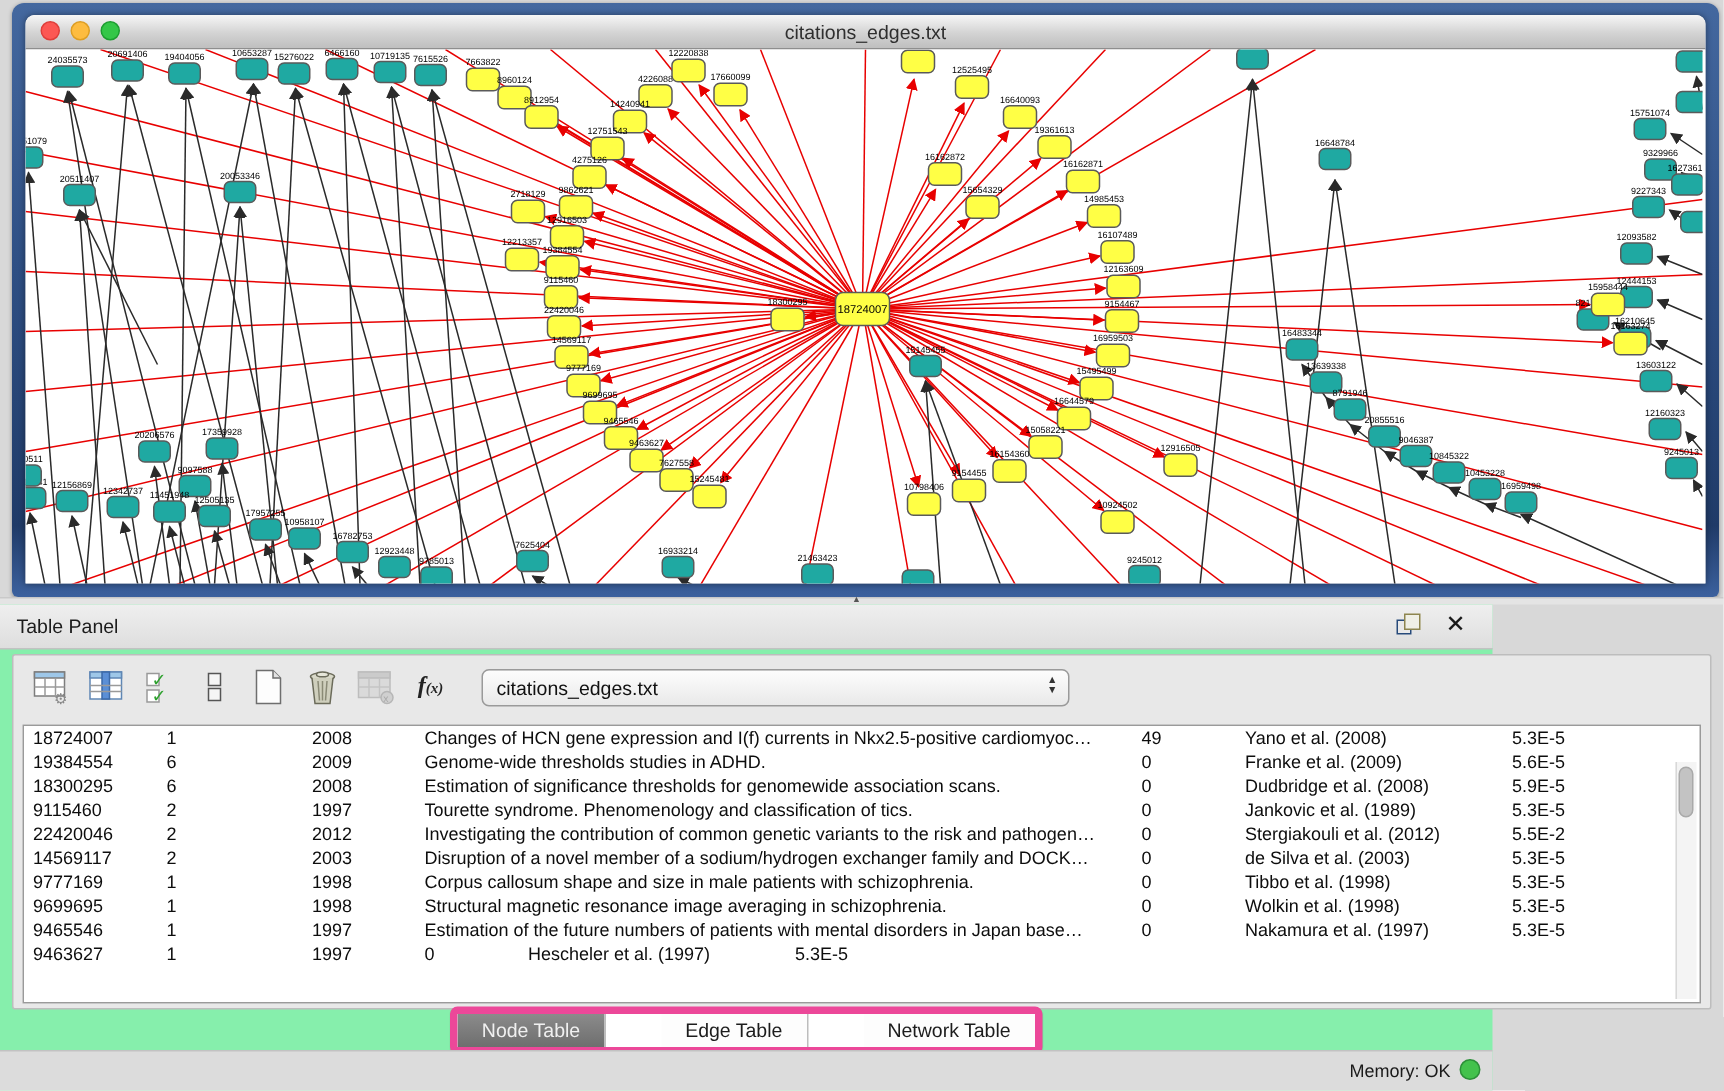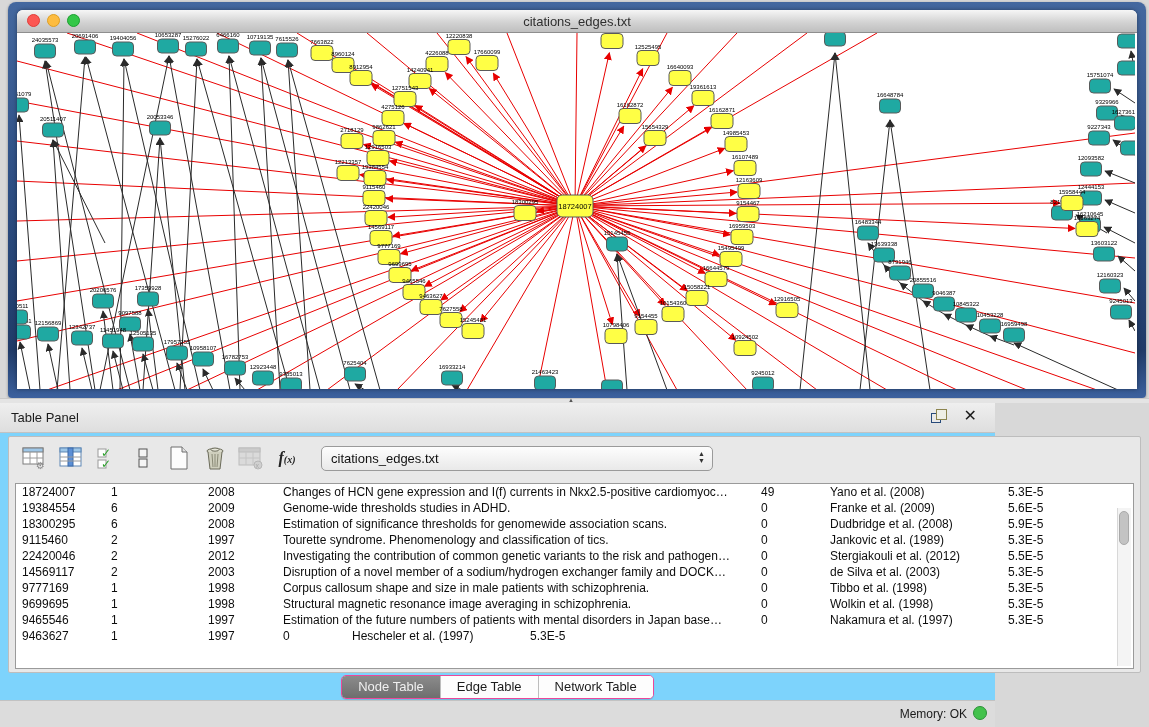--- a/index.html
+++ b/index.html
@@ -26,21 +26,21 @@
   .win-title{width:100%;text-align:center;font-size:13px;color:#2f2f2f;}
   .canvas-wrap{position:absolute;left:0;top:23px;right:0;bottom:0;background:#fff;}
   svg.netsvg{position:absolute;left:0;top:0;}
 
   
   .divider{position:absolute;left:0;top:398px;width:1149px;height:5px;background:#e4e4e4;
     border-top:1px solid #c9c9c9;box-sizing:border-box;text-align:center;}
   .divider .grip{position:absolute;left:568px;top:-2px;font-size:6px;color:#555;line-height:6px;}
 
   
-  .table-panel{position:absolute;left:0;top:403px;width:995px;height:324px;background:#7dd3fc;}
+  .table-panel{position:absolute;left:0;top:403px;width:995px;height:324px;background:#86efac;}
   .panel-header{position:absolute;left:0;top:0;width:100%;height:30px;
     background:linear-gradient(#efefef,#dedede);border-bottom:1px solid #c2c2c2;box-sizing:border-box;}
   .panel-title{position:absolute;left:11px;top:7px;font-size:13px;color:#1c1c1c;}
   .float-btn{position:absolute;right:48px;top:6px;width:16px;height:14px;cursor:default;}
   .float-btn .sq1{position:absolute;left:0;bottom:0;width:8px;height:8px;border:1px solid #274a7a;background:#e9e9e9;}
   .float-btn .sq2{position:absolute;right:0;top:0;width:9px;height:9px;border:1px solid #8d854f;background:#efefe6;}
   .close-btn{position:absolute;right:18px;top:3px;font-size:16px;font-weight:bold;color:#1a1a1a;}
 
   .panel-body{position:absolute;left:8px;top:33px;width:1133px;height:237px;
     border:1px solid #bdbdbd;border-radius:2px;background:#e8e8e8;box-sizing:border-box;}
@@ -66,22 +66,22 @@
   .trow{display:flex;height:16px;}
   .td{box-sizing:border-box;font-size:12px;color:#0d0d0d;padding-left:6px;white-space:nowrap;
       overflow:hidden;line-height:16px;}
   .vscroll{position:absolute;right:2px;top:24px;width:13px;height:158px;background:#f4f4f4;
       border-left:1px solid #d8d8d8;}
   .vthumb{position:absolute;left:1px;top:3px;width:10px;height:34px;border-radius:5px;
       background:#c3c3c3;border:1px solid #a9a9a9;box-sizing:border-box;}
 
   .tabsbar{position:absolute;left:0;top:270px;width:100%;height:28px;display:flex;
       justify-content:center;align-items:center;}
-  .segment{display:flex;height:22px;border:1px solid #ec4899;border-radius:5px;overflow:hidden;
-      background:#fff;box-shadow:0 1px 1px rgba(0,0,0,.12);}
+  .segment{display:flex;height:22px;border:5px solid #ec4899;border-radius:5px;overflow:hidden;
+      background:#fff;box-shadow:0 1px 1px rgba(0,0,0,.12);gap:37px;}
   .seg{padding:0 16px;font-size:13px;line-height:21px;color:#1c1c1c;background:#fdfdfd;
       border-right:1px solid #bdbdbd;}
   .seg:last-child{border-right:none;}
   .seg.sel{background:linear-gradient(#8b8b8b,#6e6e6e);color:#f0f0f0;}
 
   .statusbar{position:absolute;left:0;top:297px;width:100%;height:27px;background:#dcdcdc;
       border-top:1px solid #c2c2c2;box-sizing:border-box;}
   .mem{position:absolute;right:28px;top:6px;font-size:12px;color:#1a1a1a;}
   .memdot{position:absolute;right:8px;top:5px;width:14px;height:14px;border-radius:50%;
       background:#43c24c;border:1px solid #2c9038;box-sizing:border-box;}
@@ -591,21 +591,21 @@
               <div class="td" style="width: 178px;">Jankovic et al. (1989)</div>
               <div class="td" style="width: 100px;">5.3E-5</div>
             </div>
             <div class="trow">
               <div class="td" style="width: 89px;">22420046</div>
               <div class="td" style="width: 97px;">2</div>
               <div class="td" style="width: 75px;">2012</div>
               <div class="td" style="width: 478px;">Investigating the contribution of common genetic variants to the risk and pathogen…</div>
               <div class="td" style="width: 69px;">0</div>
               <div class="td" style="width: 178px;">Stergiakouli et al. (2012)</div>
-              <div class="td" style="width: 100px;">5.5E-5</div>
+              <div class="td" style="width: 100px;">5.5E-2</div>
             </div>
             <div class="trow">
               <div class="td" style="width: 89px;">14569117</div>
               <div class="td" style="width: 97px;">2</div>
               <div class="td" style="width: 75px;">2003</div>
               <div class="td" style="width: 478px;">Disruption of a novel member of a sodium/hydrogen exchanger family and DOCK…</div>
               <div class="td" style="width: 69px;">0</div>
               <div class="td" style="width: 178px;">de Silva et al. (2003)</div>
               <div class="td" style="width: 100px;">5.3E-5</div>
             </div>

